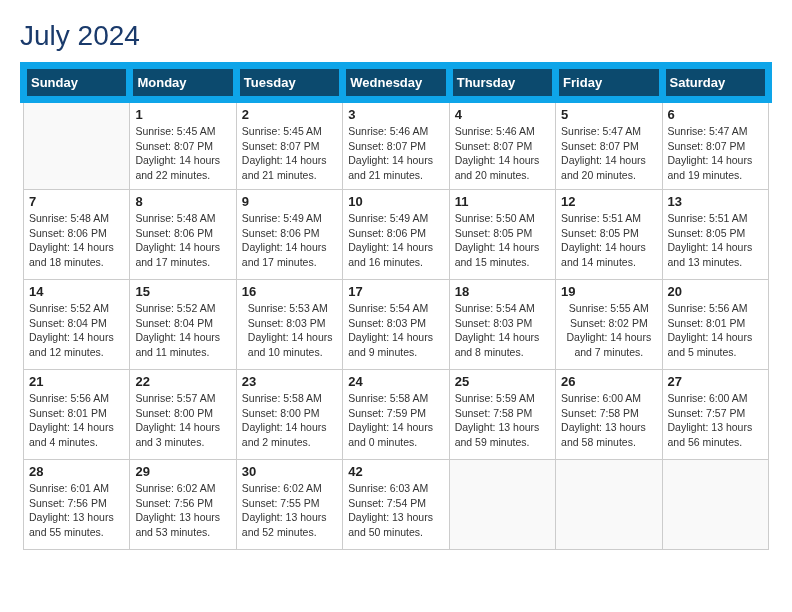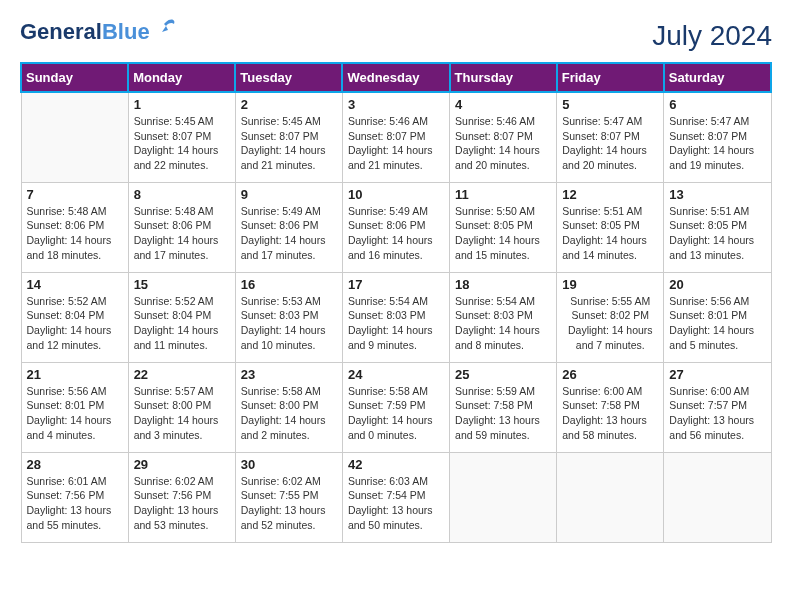--- a/index.html
+++ b/index.html
@@ -41,27 +41,27 @@
     .location {
       font-size: 16px;
       color: #333;
     }
     .calendar {
       width: 100%;
       border-collapse: collapse;
       font-size: 11px;
     }
     .calendar th {
-      background: #701a75;
+      background: #0c4a6e;
       color: #fff;
       padding: 6px 4px;
       text-align: left;
       font-size: 13px;
       font-weight: bold;
-      border: 2px solid #0ea5e9;
+      border: 7px solid #0ea5e9;
     }
     .calendar td {
       border: 1px solid #ccc;
       vertical-align: top;
       padding: 4px 5px;
       width: calc(100% / 7);
       min-height: 80px;
       height: 90px;
     }
     .day-number {
@@ -76,29 +76,20 @@
       line-height: 1.4;
     }
     .empty-cell {
       background: #f9f9f9;
     }
   </style>
 </head>
 <body>
 
 <div class="header">
-  <div class="logo">
-    <div style="display:flex;align-items:center;">
-      <span class="logo-text">General<span>Blue</span></span>
-      <svg width="28" height="28" viewBox="0 0 28 28" style="margin-left:2px;margin-top:-8px;">
-        <path d="M14 8 C18 4, 24 5, 22 10 C20 8, 16 9, 14 12 L12 10 Z" fill="#4a90d9"></path>
-        <path d="M14 12 L10 18 L16 16 Z" fill="#4a90d9"></path>
-      </svg>
-    </div>
-  </div>
   <div class="title-section">
     <div class="month-year">July 2024</div>
   </div>
 </div>
 
 <table class="calendar">
   <thead>
     <tr>
     <th>Sunday</th>
         <th>Monday</th>
@@ -216,21 +207,21 @@
         </td>
         <td>
           <div class="day-number">15</div>
           <div class="day-info" style="white-space: pre-line;">Sunrise: 5:52 AM
 Sunset: 8:04 PM
 Daylight: 14 hours
 and 11 minutes.</div>
         </td>
         <td>
           <div class="day-number">16</div>
-          <div class="day-info" style="white-space: pre-line;">Sunrise: 5:53 AM
+          <div class="day-info" style="white-space: pre-line; margin-left: 6px;">Sunrise: 5:53 AM
 Sunset: 8:03 PM
 Daylight: 14 hours
 and 10 minutes.</div>
         </td>
         <td>
           <div class="day-number">17</div>
           <div class="day-info" style="white-space: pre-line;">Sunrise: 5:54 AM
 Sunset: 8:03 PM
 Daylight: 14 hours
 and 9 minutes.</div>

